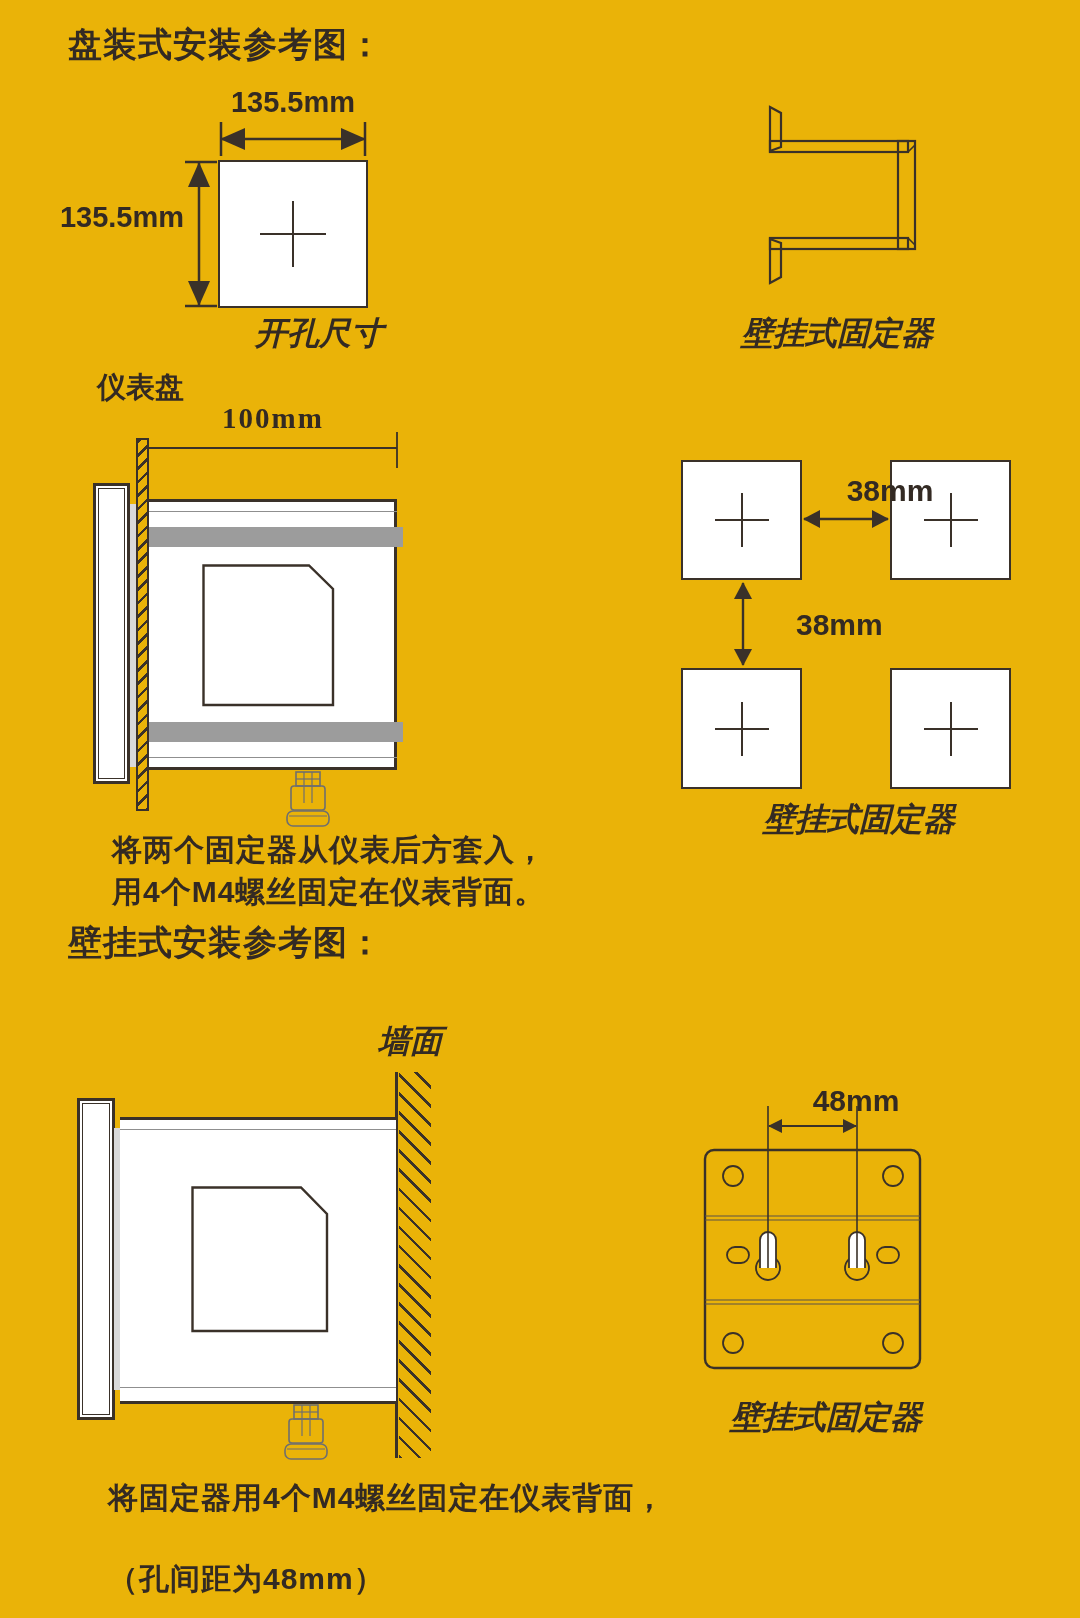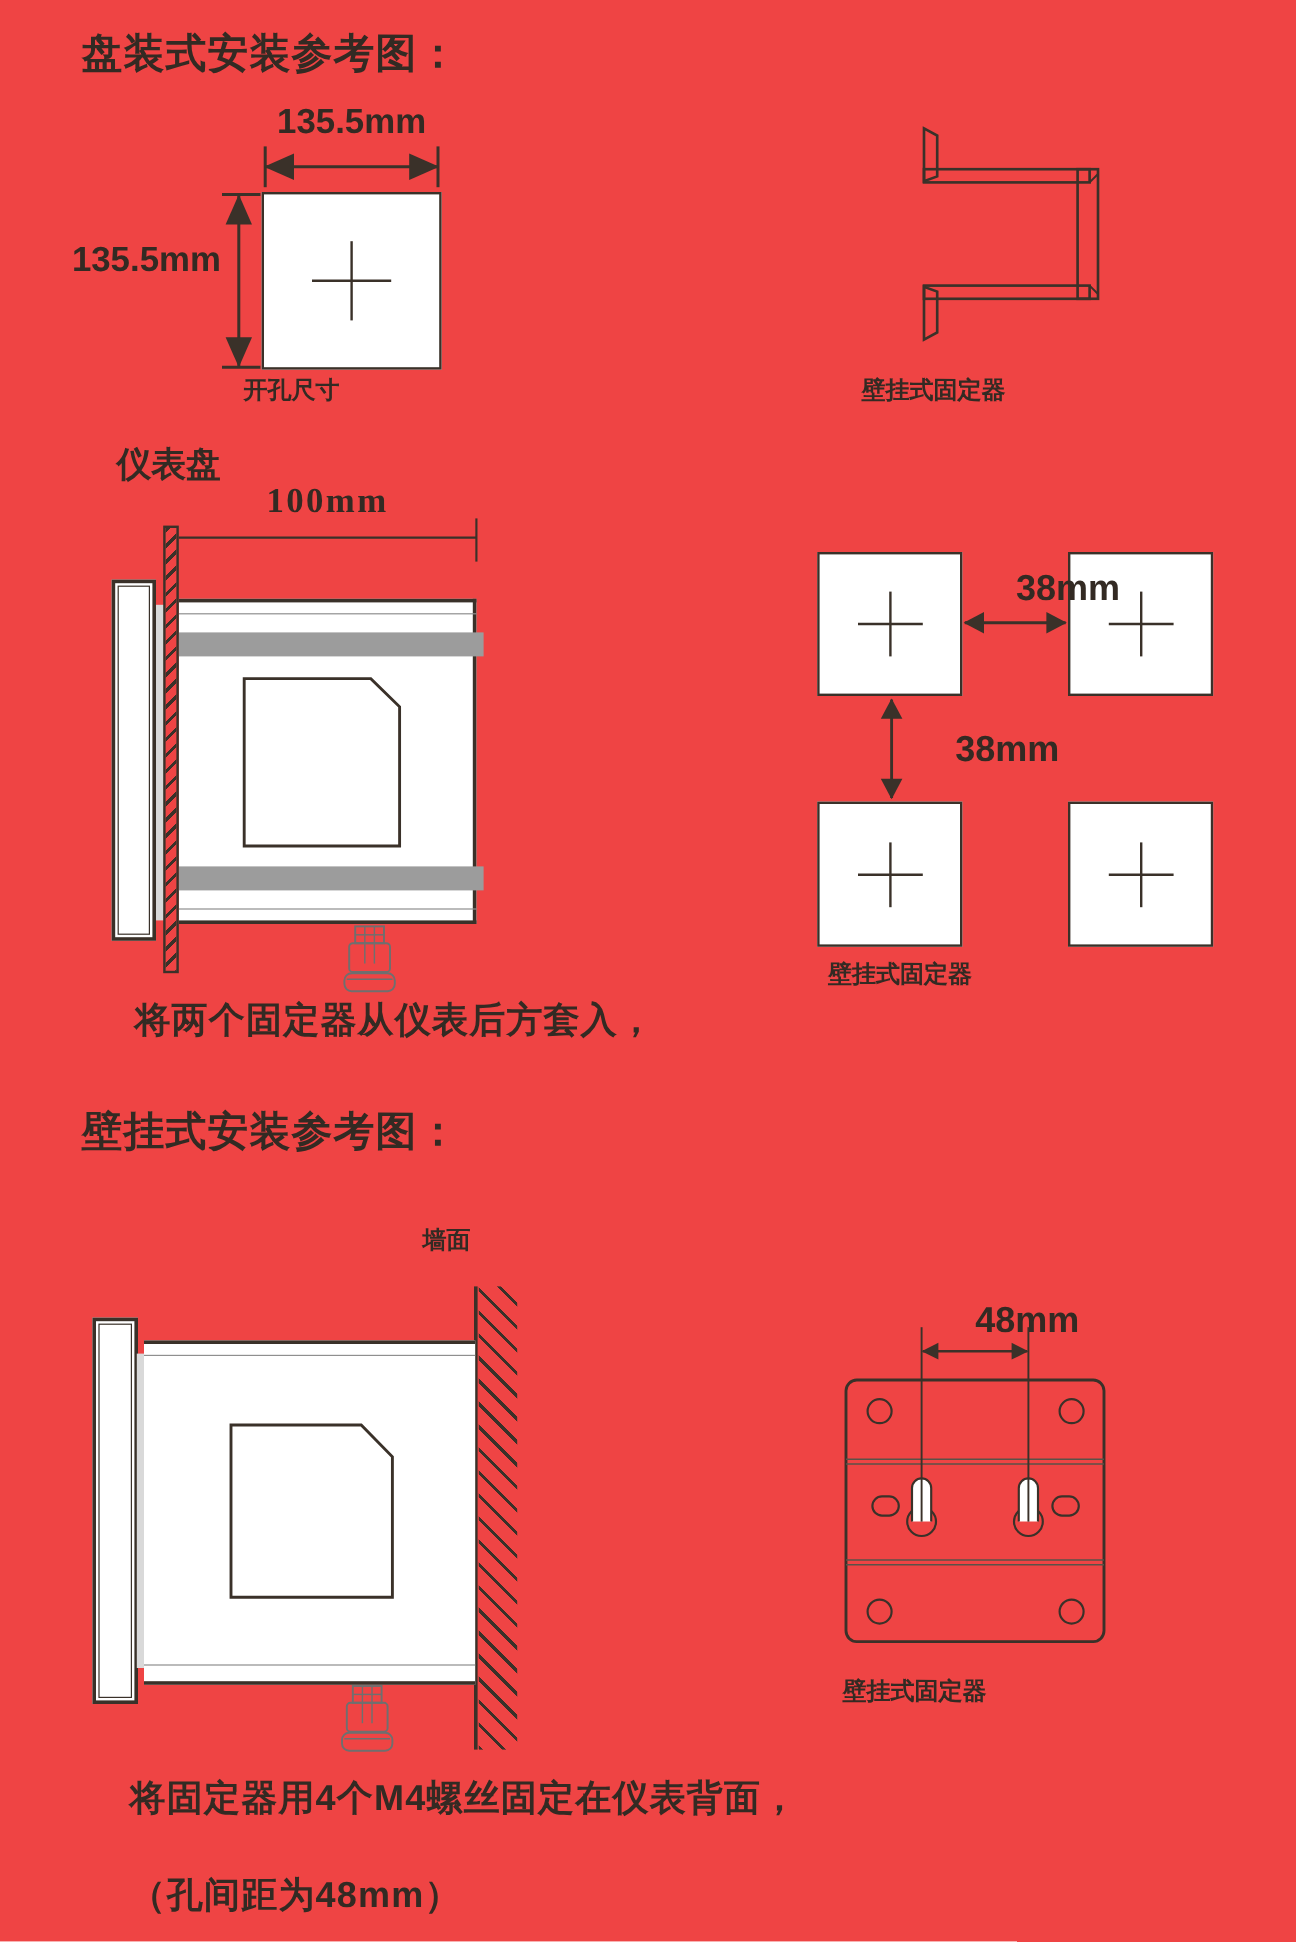--- a/index.html
+++ b/index.html
@@ -3,26 +3,26 @@
 <meta charset="utf-8">
 <style>
   :root{
     --ink:#332a23;
     --line:#3a3129;
     --thin:#8f8f8f;
     --graybar:#9c9c9c;
     --gasket:#d9d9d9;
   }
   html,body{margin:0;padding:0;background:#ffffff;}
-  #canvas{position:relative;width:1080px;height:1618px;background:#ef4444;overflow:hidden;
+  #canvas{position:relative;width:1080px;height:1618px;background:#eab308;overflow:hidden;
           font-family:"Liberation Sans",sans-serif;color:var(--ink);}
   .abs{position:absolute;}
   .title{font-size:34px;font-weight:700;letter-spacing:1px;color:var(--ink);}
   .note{font-size:30px;font-weight:700;letter-spacing:1px;color:var(--ink);margin-left:44px;}
-  .cap{font-size:20px;font-weight:700;text-align:left;color:var(--ink);}
+  .cap{font-size:32px;font-weight:700;text-align:right;color:var(--ink);font-style:italic;}
   .dimlbl{font-size:29px;font-weight:600;color:var(--ink);}
   .seriflbl{font-family:"Liberation Serif",serif;font-size:29px;font-weight:700;color:var(--ink);}
   .sq{border:2.4px solid var(--line);background:#fff;display:flex;align-items:center;justify-content:center;box-sizing:border-box;}
   svg{display:block;overflow:visible;}
   .stroke{stroke:var(--line);fill:none;}
   .fillink{fill:var(--line);stroke:none;}
   .hatch-panel{box-sizing:border-box;border:2px solid var(--line);
      background:repeating-linear-gradient(135deg,var(--line) 0,var(--line) 2.6px,transparent 2.6px,transparent 9.5px);}
   .hatch-wall{background:repeating-linear-gradient(45deg,var(--line) 0,var(--line) 2.6px,transparent 2.6px,transparent 13.5px);}
   .bezel{box-sizing:border-box;border:3px solid var(--line);background:#fff;}
@@ -100,20 +100,21 @@
     <line x1="19" y1="1" x2="19" y2="32" stroke="#6f6f6f" stroke-width="1.2"></line>
     <line x1="27" y1="1" x2="27" y2="32" stroke="#6f6f6f" stroke-width="1.2"></line>
     <rect x="6" y="15" width="34" height="24" rx="3" fill="none" stroke="#6f6f6f" stroke-width="1.6"></rect>
     <rect x="2" y="40" width="42" height="15" rx="6" fill="none" stroke="#6f6f6f" stroke-width="1.6"></rect>
     <line x1="4" y1="45" x2="42" y2="45" stroke="#6f6f6f" stroke-width="1.2"></line>
   </svg>
 
   <div class="abs hatch-panel" style="left:136px;top:438px;width:13px;height:373px;"></div>
 
   <div class="abs note" style="left:68px;top:830px;">将两个固定器从仪表后方套入，</div>
+  <div class="abs note" style="left:68px;top:872px;">用4个M4螺丝固定在仪表背面。</div>
 
   <div class="abs sq" style="left:681px;top:460px;width:121px;height:120px;">
     <svg width="54" height="54" viewBox="0 0 54 54">
       <line class="stroke" x1="0" y1="27" x2="54" y2="27" stroke-width="2"></line>
         <line class="stroke" x1="27" y1="0" x2="27" y2="54" stroke-width="2"></line>
     </svg>
   </div>
   <div class="abs sq" style="left:890px;top:460px;width:121px;height:120px;">
     <svg width="54" height="54" viewBox="0 0 54 54">
       <line class="stroke" x1="0" y1="27" x2="54" y2="27" stroke-width="2"></line>

